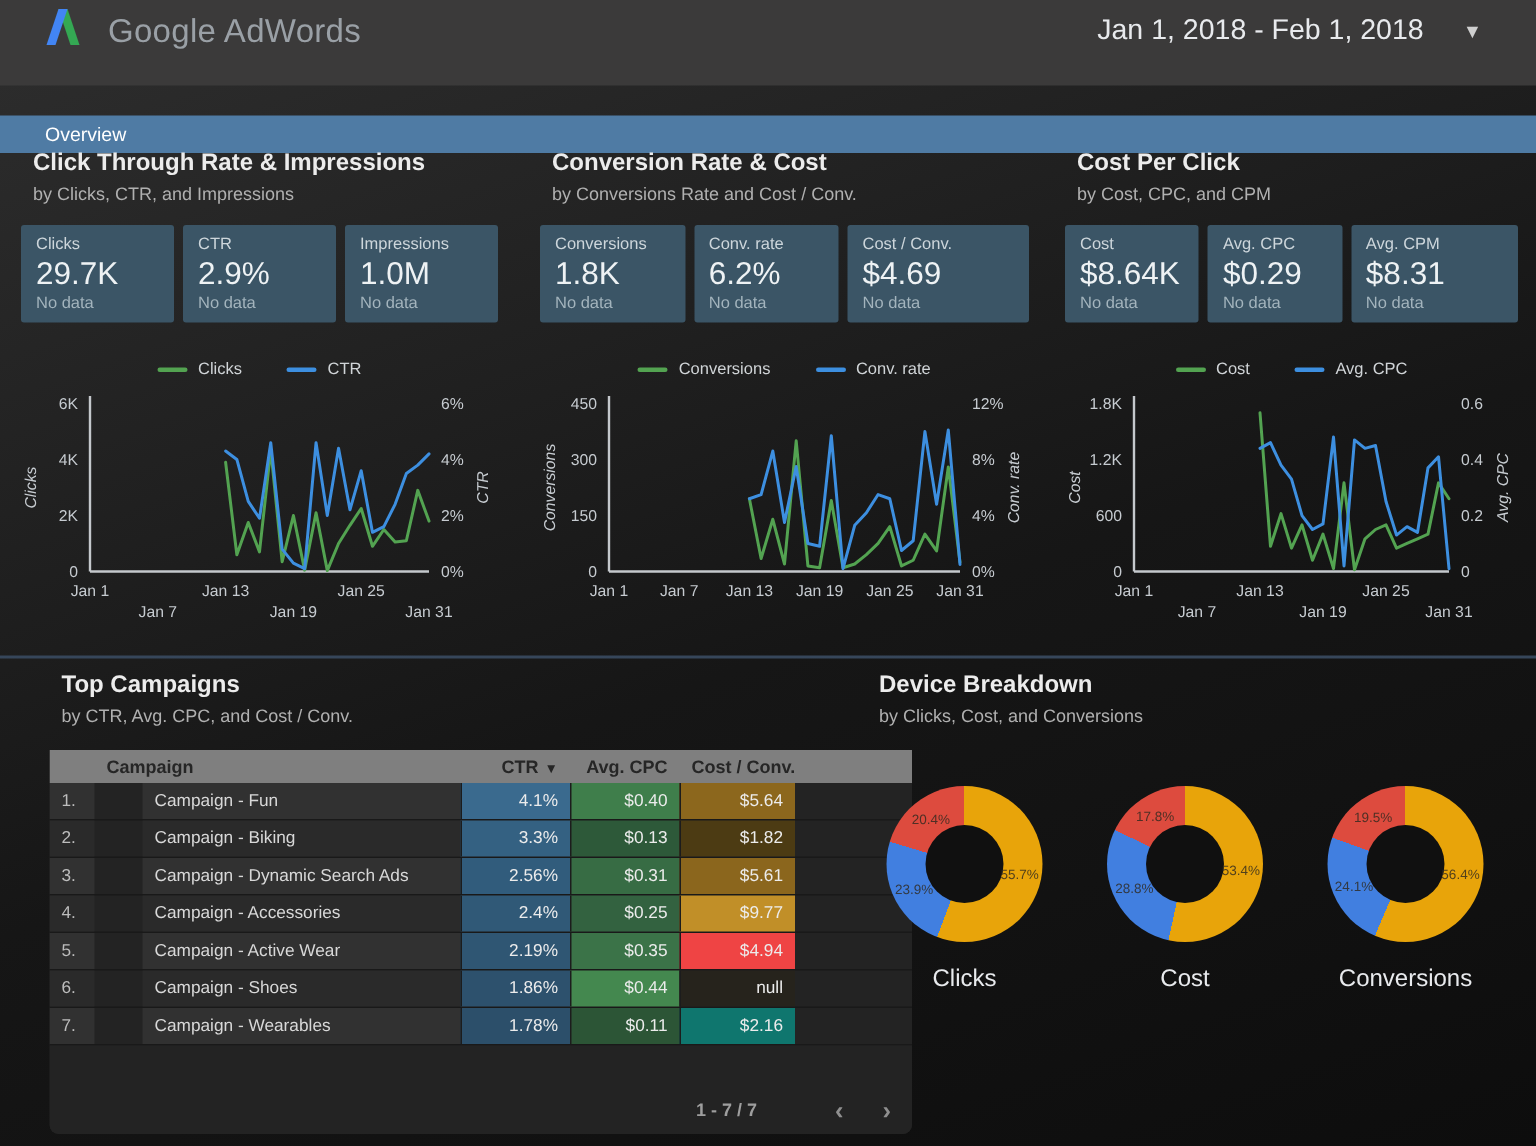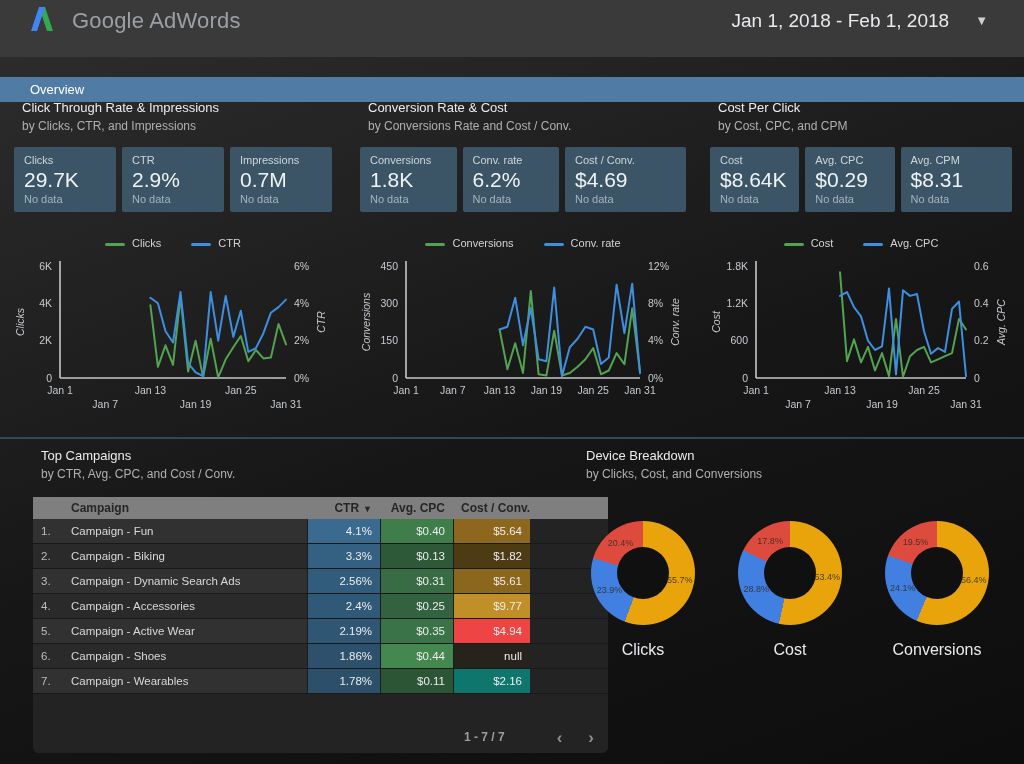--- a/index.html
+++ b/index.html
@@ -14,21 +14,21 @@
   .daterange{display:flex;align-items:center;gap:26px;color:#e8eaed;font-size:19px;cursor:pointer;padding:4px 8px;}
   .caret{font-size:13px;color:#cfcfcf;}
   
   .tabbar{position:absolute;top:57px;left:0;right:0;height:25px;background:#4f7ba4;display:flex;align-items:center;margin-top:20px;}
   .tab{color:#fff;font-size:13px;padding-left:30px;cursor:pointer;}
   
   .tcol{position:absolute;top:100px;}
   .tcol.c1{left:14px;width:318px;}
   .tcol.c2{left:360px;width:326px;}
   .tcol.c3{left:710px;width:302px;}
-  .sec-title{margin:0 0 4px 8px;font-size:13px;font-weight:normal;color:#ececec;}
+  .sec-title{margin:0 0 4px 8px;font-size:16px;font-weight:bold;color:#ececec;}
   .sec-sub{margin:0 0 0 8px;font-size:12px;color:#b0b0b0;}
   .cards{display:flex;gap:6px;margin-top:14px;}
   .card{flex:1;background:#3b5566;border-radius:2px;padding:7px 10px;box-sizing:border-box;min-height:62px;}
   .cards.wide-last .card:last-child{flex:1.32;}
   .card .lbl{font-size:11px;color:#cdd6db;}
   .card .val{font-size:21px;color:#eef2f4;margin:2px 0 1px;}
   .card .note{font-size:11px;color:#a3b4bd;}
   .chart{margin-top:24px;}
   .legend{display:flex;justify-content:center;gap:30px;font-size:11px;color:#d0d4d7;height:14px;align-items:center;}
   .lg-line{display:inline-block;width:20px;height:3px;border-radius:2px;margin-right:7px;vertical-align:middle;}
@@ -44,21 +44,21 @@
   .tbl{margin-top:16px;width:575px;background:#232323;border-radius:0 0 6px 6px;overflow:hidden;}
   .thead,.trow{display:grid;grid-template-columns:30px 244px 73px 73px 77px;}
   .thead{background:#7f7f7f;height:22px;align-items:center;color:#262626;font-size:12px;font-weight:bold;}
   .th{padding:0 8px;cursor:pointer;white-space:nowrap;}
   .th.num{text-align:right;}
   .sort-ic{font-size:9px;margin-left:4px;}
   .trow{height:24px;border-bottom:1px solid #191919;font-size:11.5px;cursor:pointer;}
   .td{display:flex;align-items:center;padding:0 8px;overflow:hidden;white-space:nowrap;}
   .td.num{justify-content:flex-end;color:#ececec;border-left:1px solid #1c1c1c;}
   .idx{color:#bdbdbd;}
-  .name{color:#d8d8d8;}
+  .name{color:#d8d8d8;margin-left:32px;}
   .trow:nth-child(odd) .plain{background:#313131;}
   .trow:nth-child(even) .plain{background:#2a2a2a;}
   .tfoot{height:50px;display:flex;align-items:flex-end;justify-content:flex-end;padding:0 14px 9px;color:#9e9e9e;font-size:12px;background:#232323;font-weight:bold;}
   .pg-range{margin-right:26px;}
   .pg-btn{color:#8f8f8f;font-size:17px;line-height:12px;cursor:pointer;margin-left:26px;}
   
   .donut-row{display:flex;margin-top:40px;padding-left:10px;gap:37px;}
   .donutwrap{width:110px;text-align:center;}
   .ring{position:relative;width:104px;height:104px;margin:0 auto;border-radius:50%;}
   .ring::after{content:"";position:absolute;inset:26px;background:#101010;border-radius:50%;}
@@ -99,21 +99,21 @@
         <div class="val">29.7K</div>
         <div class="note">No data</div>
       </div>
       <div class="card">
         <div class="lbl">CTR</div>
         <div class="val">2.9%</div>
         <div class="note">No data</div>
       </div>
       <div class="card">
         <div class="lbl">Impressions</div>
-        <div class="val">0.7M</div>
+        <div class="val">1.0M</div>
         <div class="note">No data</div>
       </div>
     </div>
     <div class="chart">
       <div class="legend">
           <span class="lg-item"><span class="lg-line" style="background:#53A351"></span>Clicks</span>
           <span class="lg-item"><span class="lg-line" style="background:#3D8FE0"></span>CTR</span>
         </div>
       <div class="plot">
           <svg width="318" height="174" viewBox="0 0 318 174">

